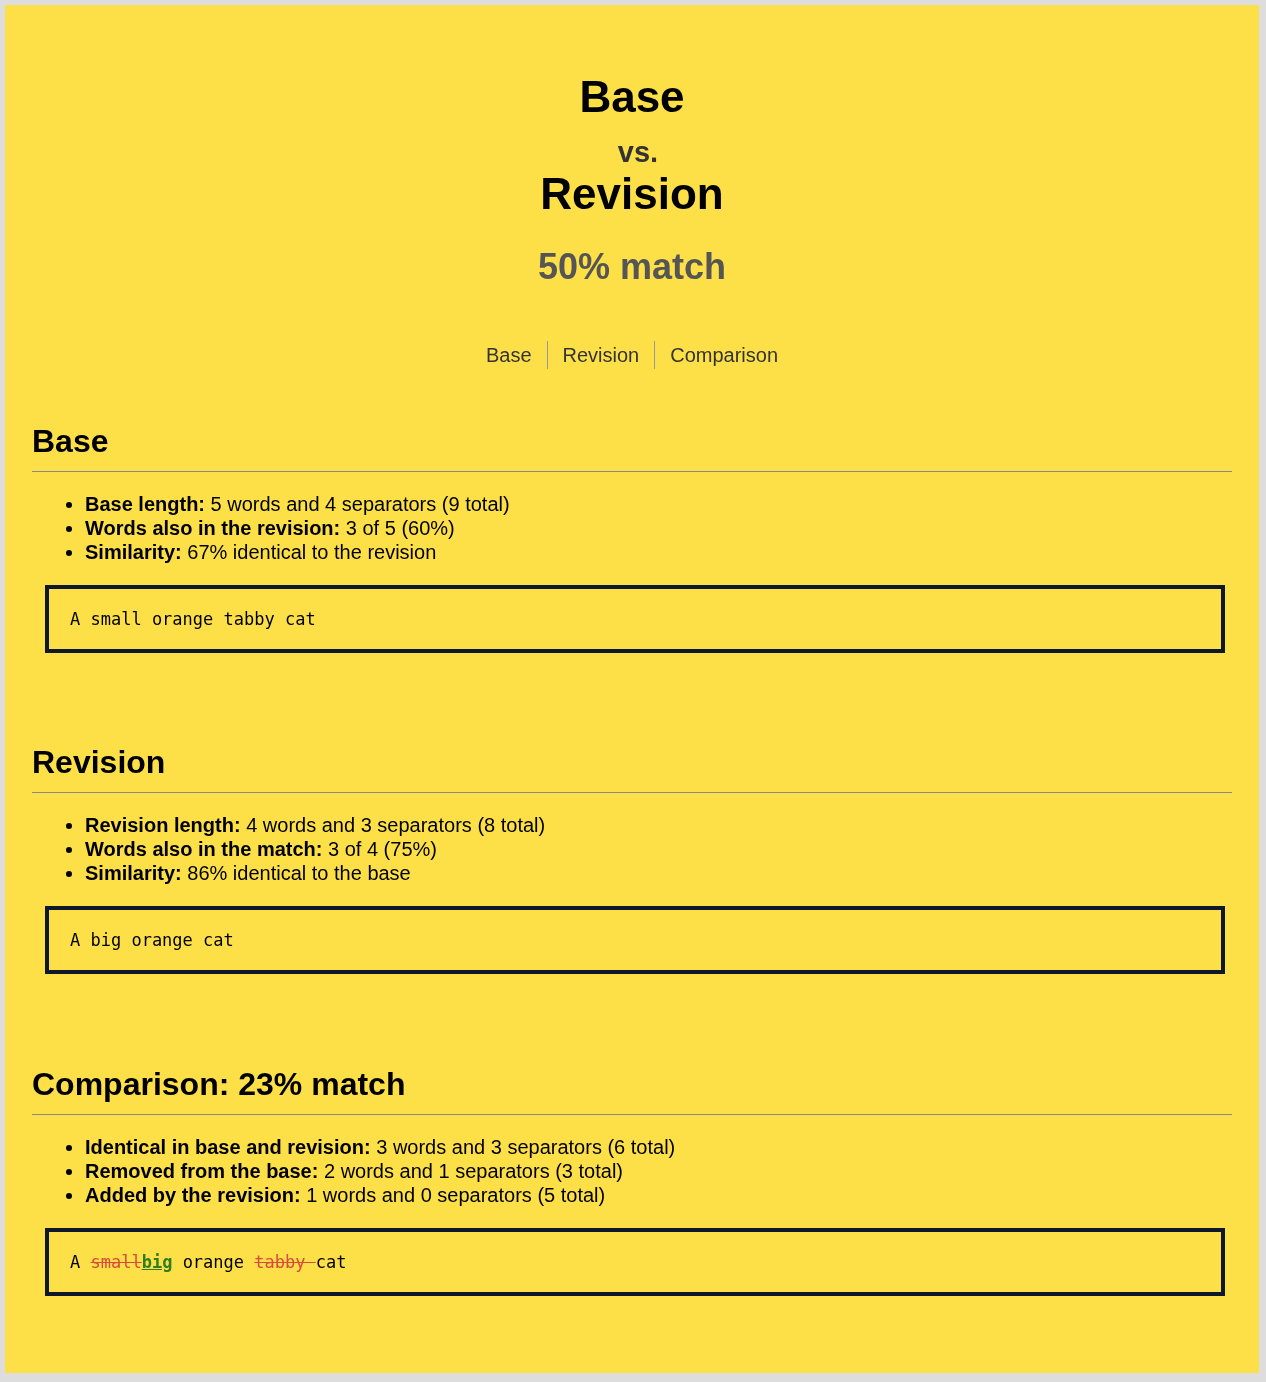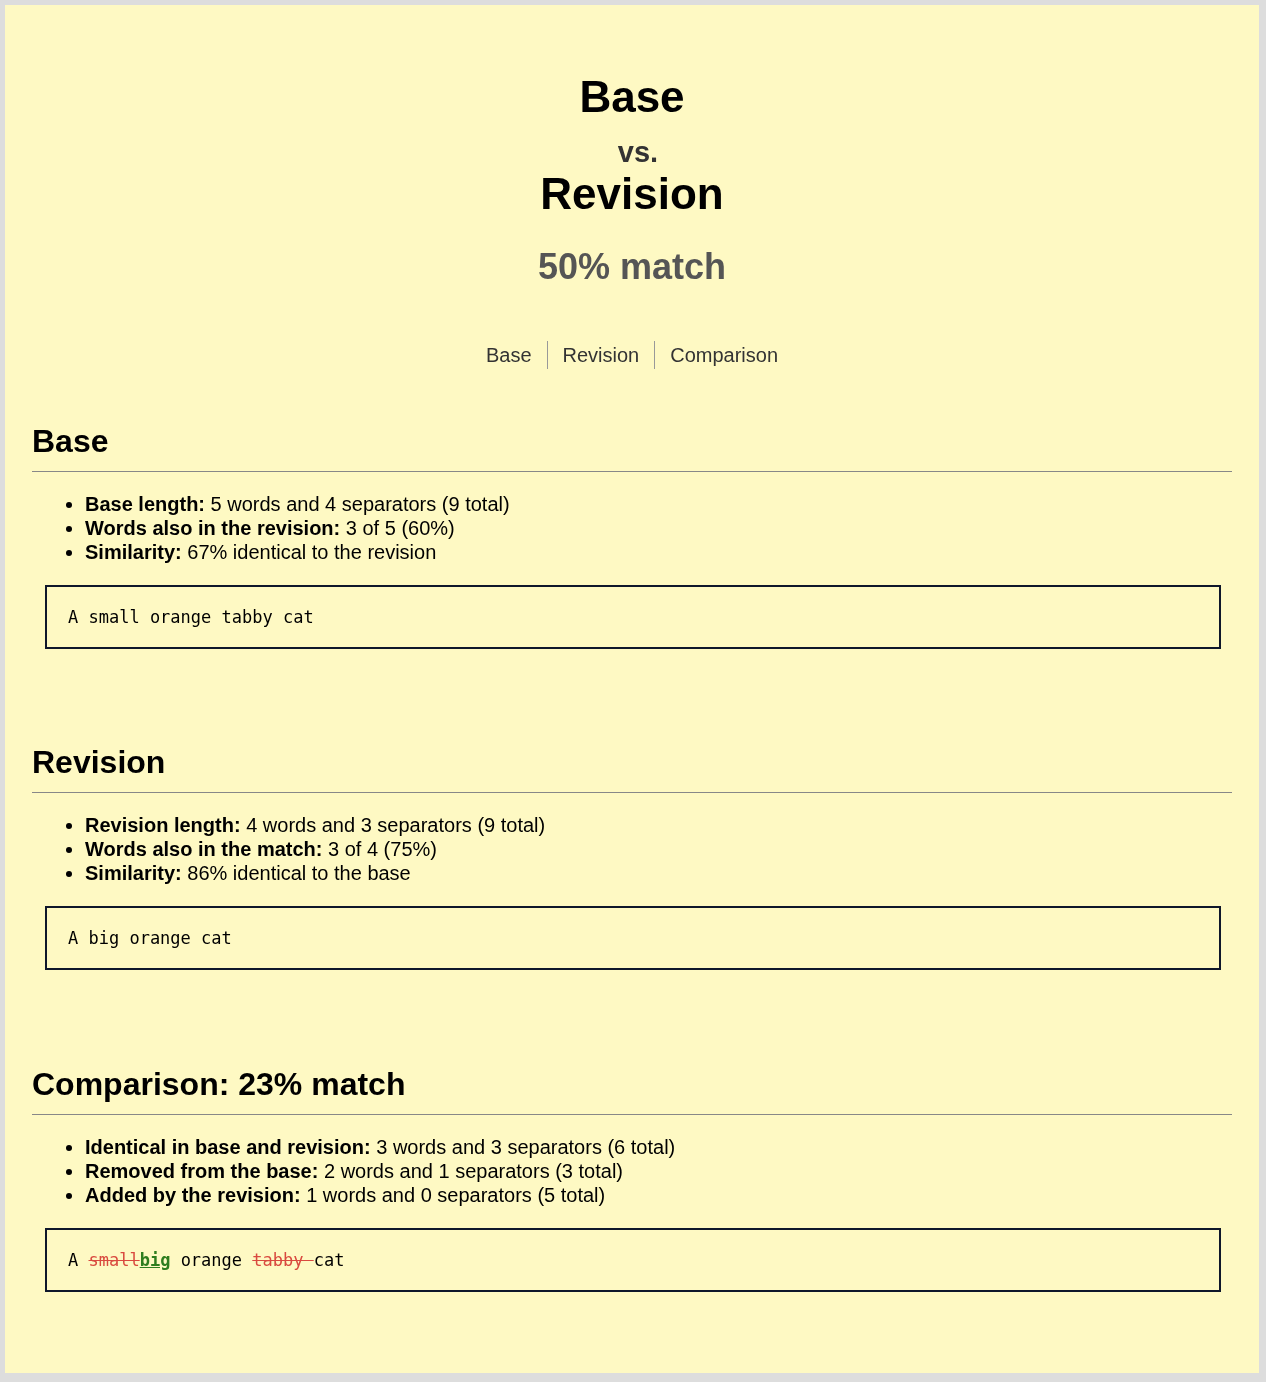--- a/index.html
+++ b/index.html
@@ -8,37 +8,37 @@
       height: 1382px;
       background: #dddddd;
       font-family: "Liberation Sans", sans-serif;
       color: #000;
       overflow: hidden;
     }
     .page {
       position: absolute;
       left: 5px; top: 5px;
       width: 1254px; height: 1368px;
-      background: #fef9c3;
+      background: #fde047;
     }
     .h-base { position: absolute; left: 0; right: 0; top: 70px; font-size: 44px; font-weight: bold; text-align: center; line-height: 44px; }
     .h-vs { position: absolute; left: 12px; right: 0; top: 132px; font-size: 29px; font-weight: bold; color: #333; text-align: center; line-height: 30px; }
     .h-rev { position: absolute; left: 0; right: 0; top: 167px; font-size: 44px; font-weight: bold; text-align: center; line-height: 44px; }
     .h-match { position: absolute; left: 0; right: 0; top: 245px; font-size: 36px; font-weight: bold; color: #555; text-align: center; line-height: 34px; }
     .nav { position: absolute; left: 0; right: 0; top: 336px; text-align: center; font-size: 20px; line-height: 28px; color: #333; }
     .nav a { color: #333; text-decoration: none; padding: 0 15px; display: inline-block; }
     .nav a + a { border-left: 1px solid #999; }
     .section { position: absolute; left: 27px; width: 1200px; }
     .section h2 { margin: 0; font-size: 32px; font-weight: bold; line-height: 36px; padding-bottom: 12px; border-bottom: 1px solid #888; }
     .section ul { margin: 20px 0 0 0; padding-left: 53px; font-size: 20px; line-height: 24px; }
     .section li b { font-weight: bold; }
     .codebox {
       margin: 21px 0 0 13px;
       width: 1130px;
-      border: 2px solid #0f172a;
+      border: 4px solid #0f172a;
       padding: 19px 21px;
       font-family: "DejaVu Sans Mono", monospace;
       font-size: 17px;
       line-height: 22px;
     }
     .del { color: #d94a3f; text-decoration: line-through; margin-top: 47px; }
     .ins { color: #2e7d1e; font-weight: bold; text-decoration: underline; }
   </style>
 </head>
 <body>
@@ -59,21 +59,21 @@
       <li><b>Base length:</b><span> 5 words and 4 separators (9 total)</span></li>
       <li><b>Words also in the revision:</b><span> 3 of 5 (60%)</span></li>
       <li><b>Similarity:</b><span> 67% identical to the revision</span></li>
     </ul>
     <div class="codebox">A small orange tabby cat</div>
   </section>
 
   <section class="section" id="revision" style="top:739px;">
     <h2>Revision</h2>
     <ul>
-      <li><b>Revision length:</b><span> 4 words and 3 separators (9 total)</span></li>
+      <li><b>Revision length:</b><span> 4 words and 3 separators (8 total)</span></li>
       <li><b>Words also in the match:</b><span> 3 of 4 (75%)</span></li>
       <li><b>Similarity:</b><span> 86% identical to the base</span></li>
     </ul>
     <div class="codebox">A big orange cat</div>
   </section>
 
   <section class="section" id="comparison" style="top:1061px;">
     <h2>Comparison: 23% match</h2>
     <ul>
       <li><b>Identical in base and revision:</b><span> 3 words and 3 separators (6 total)</span></li>

